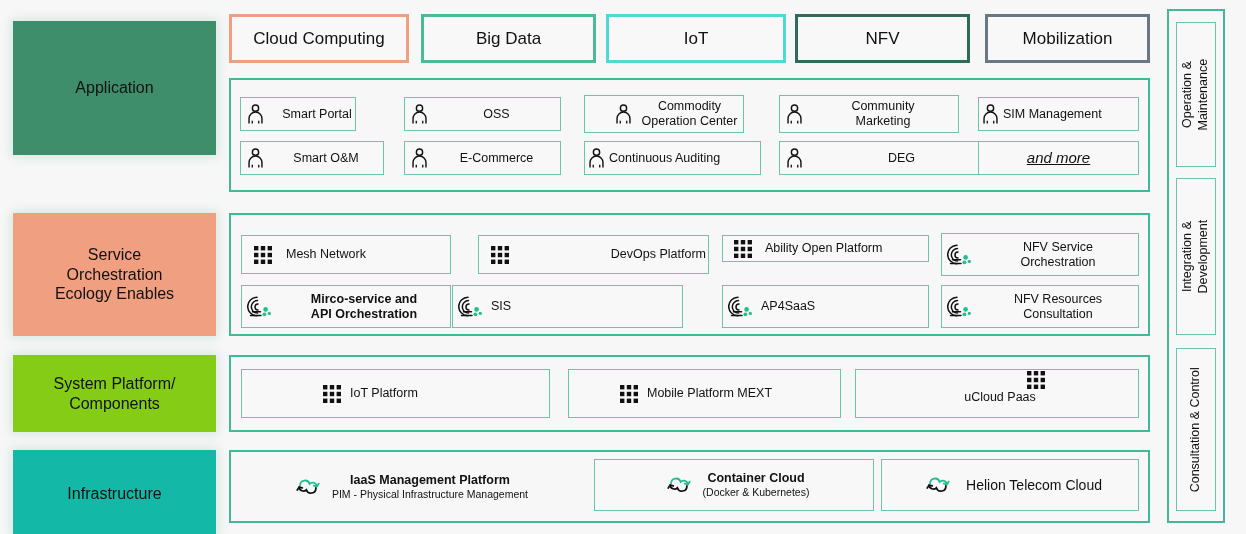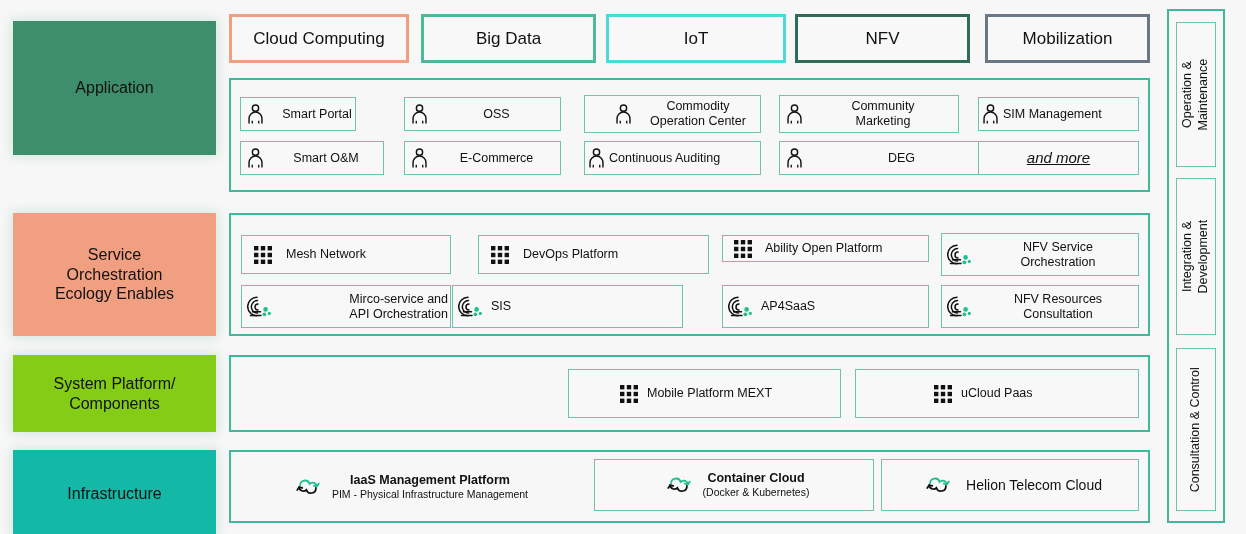--- a/index.html
+++ b/index.html
@@ -117,21 +117,21 @@
   <div class="cell" style="left:404px;top:97px;width:157px;height:34px;">
     <span class="ico" style="width:28px;">
       <svg width="19" height="21" viewBox="0 0 20 22">
           <circle cx="10" cy="4.3" r="3.3" fill="none" stroke="#111" stroke-width="1.5"></circle>
           <path d="M3.2 20.5 V15.2 A6.8 6.8 0 0 1 16.8 15.2 V20.5" fill="none" stroke="#111" stroke-width="1.5"></path>
           <path d="M6.6 20.5 V17.6 M13.4 20.5 V17.6" stroke="#111" stroke-width="1.4"></path>
         </svg>
     </span>
     <span class="txt">OSS</span>
   </div>
-  <div class="cell" style="left:584px;top:95px;width:177px;height:38px;padding-left:25px;">
+  <div class="cell" style="left:584px;top:95px;width:160px;height:38px;padding-left:25px;">
     <span class="ico" style="width:26px;">
       <svg width="19" height="21" viewBox="0 0 20 22">
           <circle cx="10" cy="4.3" r="3.3" fill="none" stroke="#111" stroke-width="1.5"></circle>
           <path d="M3.2 20.5 V15.2 A6.8 6.8 0 0 1 16.8 15.2 V20.5" fill="none" stroke="#111" stroke-width="1.5"></path>
           <path d="M6.6 20.5 V17.6 M13.4 20.5 V17.6" stroke="#111" stroke-width="1.4"></path>
         </svg>
     </span>
     <span class="txt" style="white-space:pre-line;">Commodity
 Operation Center</span>
   </div>
@@ -236,21 +236,21 @@
             <rect x="14.6" y="1" width="4.4" height="4.4"></rect>
             <rect x="1" y="7.8" width="4.4" height="4.4"></rect>
             <rect x="7.8" y="7.8" width="4.4" height="4.4"></rect>
             <rect x="14.6" y="7.8" width="4.4" height="4.4"></rect>
             <rect x="1" y="14.6" width="4.4" height="4.4"></rect>
             <rect x="7.8" y="14.6" width="4.4" height="4.4"></rect>
             <rect x="14.6" y="14.6" width="4.4" height="4.4"></rect>
           </g>
         </svg>
     </span>
-    <span class="txt" style="text-align:left;">DevOps Platform</span>
+    <span class="txt" style="text-align:right;">DevOps Platform</span>
   </div>
   <div class="cell" style="left:722px;top:235px;width:207px;height:27px;">
     <span class="ico" style="width:40px;">
       <svg width="20" height="20" viewBox="0 0 20 20">
           <g fill="#111">
             <rect x="1" y="1" width="4.4" height="4.4"></rect>
             <rect x="7.8" y="1" width="4.4" height="4.4"></rect>
             <rect x="14.6" y="1" width="4.4" height="4.4"></rect>
             <rect x="1" y="7.8" width="4.4" height="4.4"></rect>
             <rect x="7.8" y="7.8" width="4.4" height="4.4"></rect>
@@ -294,21 +294,21 @@
           <path d="M3.5 21.5 H14"></path>
           <path d="M5.5 17.8 H13.5"></path>
         </g>
         <g fill="#1fbf8f">
             <circle cx="18.6" cy="15.4" r="2.3"></circle>
             <circle cx="17.4" cy="20.3" r="1.9"></circle>
             <circle cx="22.3" cy="19.4" r="1.6"></circle>
           </g>
       </svg>
     </span>
-    <span class="txt" style="white-space:pre-line;text-align:right;">Mirco-service and
+    <span class="txt" style="white-space:pre-line;text-align:center;font-weight:bold;">Mirco-service and
 API Orchestration</span>
   </div>
   <div class="cell" style="left:452px;top:285px;width:231px;height:43px;">
     <span class="ico" style="width:36px;">
       <svg width="26" height="26" viewBox="0 0 26 26">
         <g fill="none" stroke="#111" stroke-width="1.5" stroke-linecap="round">
           <path d="M10 3.2 A9.2 9.2 0 0 0 10 21.8"></path>
           <path d="M10.5 6.6 A6 6 0 0 0 10.5 19"></path>
           <path d="M11 10 A3 3 0 0 0 11 16"></path>
           <path d="M3.5 21.5 H14"></path>
@@ -363,39 +363,57 @@
 Consultation</span>
   </div>
 
   <div class="layer-label" style="left:13px;top:355px;width:203px;height:77px;background:#84cc16;">
     <span style="white-space:pre-line;">System Platform/
 Components</span>
   </div>
 
   <div class="panel" style="left:229px;top:355px;width:921px;height:77px;"></div>
 
+  <div class="cell" style="left:241px;top:369px;width:309px;height:49px;">
+    <span class="ico" style="width:100px;justify-content:flex-end;">
+      <svg width="20" height="20" viewBox="0 0 20 20">
+          <g fill="#111">
+            <rect x="1" y="1" width="4.4" height="4.4"></rect>
+            <rect x="7.8" y="1" width="4.4" height="4.4"></rect>
+            <rect x="14.6" y="1" width="4.4" height="4.4"></rect>
+            <rect x="1" y="7.8" width="4.4" height="4.4"></rect>
+            <rect x="7.8" y="7.8" width="4.4" height="4.4"></rect>
+            <rect x="14.6" y="7.8" width="4.4" height="4.4"></rect>
+            <rect x="1" y="14.6" width="4.4" height="4.4"></rect>
+            <rect x="7.8" y="14.6" width="4.4" height="4.4"></rect>
+            <rect x="14.6" y="14.6" width="4.4" height="4.4"></rect>
+          </g>
+        </svg>
+    </span>
+    <span class="txt" style="text-align:left;padding-left:8px;">IoT Platform</span>
+  </div>
   <div class="cell" style="left:568px;top:369px;width:273px;height:49px;">
     <span class="ico" style="width:70px;justify-content:flex-end;">
       <svg width="20" height="20" viewBox="0 0 20 20">
           <g fill="#111">
             <rect x="1" y="1" width="4.4" height="4.4"></rect>
             <rect x="7.8" y="1" width="4.4" height="4.4"></rect>
             <rect x="14.6" y="1" width="4.4" height="4.4"></rect>
             <rect x="1" y="7.8" width="4.4" height="4.4"></rect>
             <rect x="7.8" y="7.8" width="4.4" height="4.4"></rect>
             <rect x="14.6" y="7.8" width="4.4" height="4.4"></rect>
             <rect x="1" y="14.6" width="4.4" height="4.4"></rect>
             <rect x="7.8" y="14.6" width="4.4" height="4.4"></rect>
             <rect x="14.6" y="14.6" width="4.4" height="4.4"></rect>
           </g>
         </svg>
     </span>
     <span class="txt" style="text-align:left;padding-left:8px;">Mobile Platform MEXT</span>
   </div>
-  <div class="cell" style="left:855px;top:369px;width:284px;height:49px;">
+  <div class="cell" style="left:855px;top:369px;width:284px;height:49px;flex-direction:column;">
     <span class="ico" style="width:97px;justify-content:flex-end;">
       <svg width="20" height="20" viewBox="0 0 20 20">
           <g fill="#111">
             <rect x="1" y="1" width="4.4" height="4.4"></rect>
             <rect x="7.8" y="1" width="4.4" height="4.4"></rect>
             <rect x="14.6" y="1" width="4.4" height="4.4"></rect>
             <rect x="1" y="7.8" width="4.4" height="4.4"></rect>
             <rect x="7.8" y="7.8" width="4.4" height="4.4"></rect>
             <rect x="14.6" y="7.8" width="4.4" height="4.4"></rect>
             <rect x="1" y="14.6" width="4.4" height="4.4"></rect>

